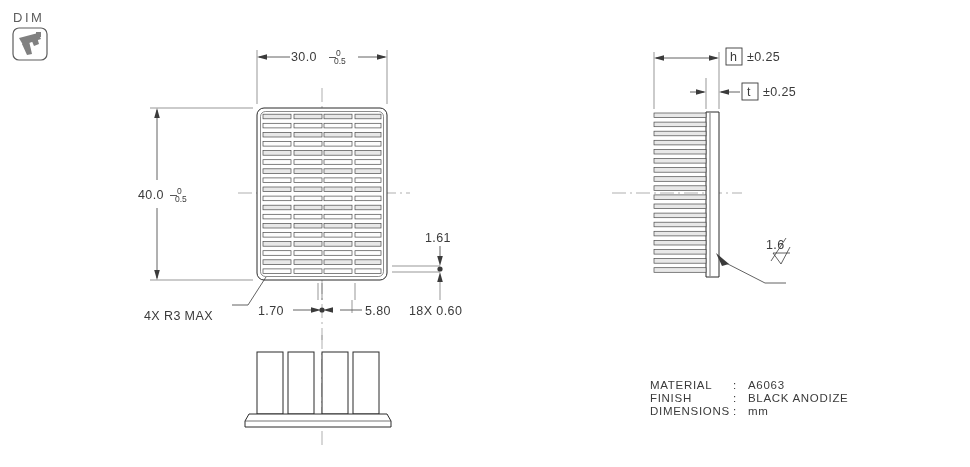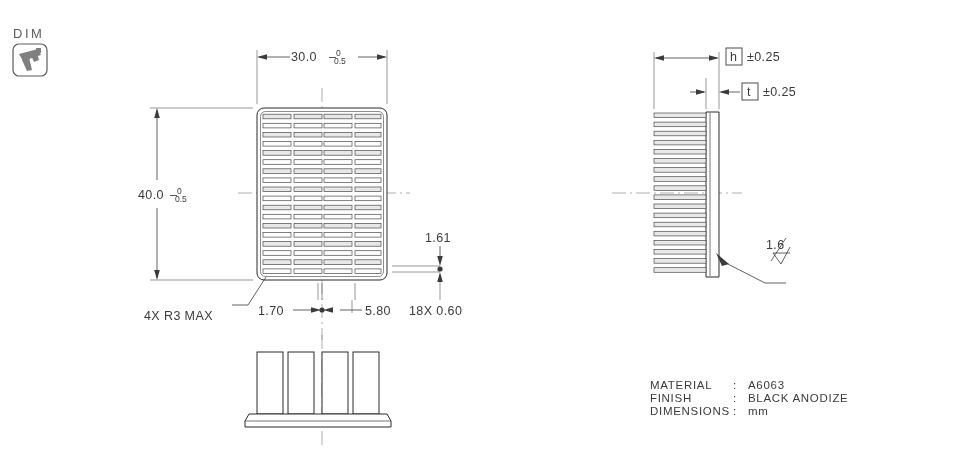--- a/index.html
+++ b/index.html
@@ -57,21 +57,21 @@
   .center { stroke: #8c8c8c; stroke-width: 0.7; fill: none; stroke-dasharray: 14 4 2 4; }
   .ext { stroke: #6a6a6a; stroke-width: 0.7; fill: none; }
   .leader { stroke: #3b3b3b; stroke-width: 0.8; fill: none; }
   .box-frame { stroke: #3b3b3b; stroke-width: 0.9; fill: none; }
 </style>
 </head>
 <body>
 
 <div id="sheet">
 
-  <div style="position:absolute;left:10px;top:8px;width:52px;height:58px;margin-top:16px;">
+  <div style="position:absolute;left:10px;top:8px;width:52px;height:58px;">
     <svg width="52" height="58" viewBox="0 0 52 58">
       <text x="3" y="14" class="badge-text">DIM</text>
       <rect x="3" y="20" width="34" height="32" rx="6" ry="6" stroke="#5d5d5d" stroke-width="1.2" fill="#ffffff"></rect>
       <g fill="#808080" stroke="none">
         <path d="M9 30 L28 25 L31 31 L13 37 Z"></path>
         <path d="M12 36 L19 33 L22 46 L17 47 Z"></path>
         <path d="M21 31 L27 29 L29 36 L24 38 Z"></path>
         <rect x="26" y="24" width="5" height="5"></rect>
       </g>
     </svg>

